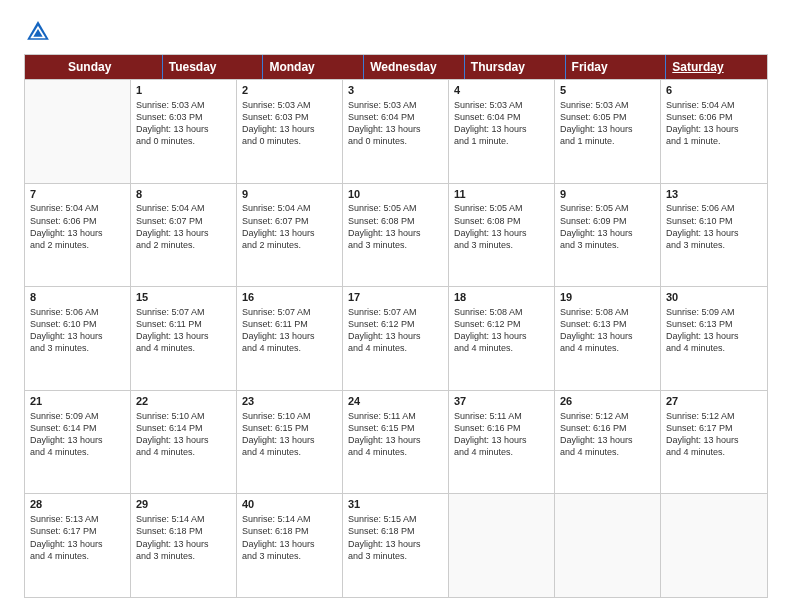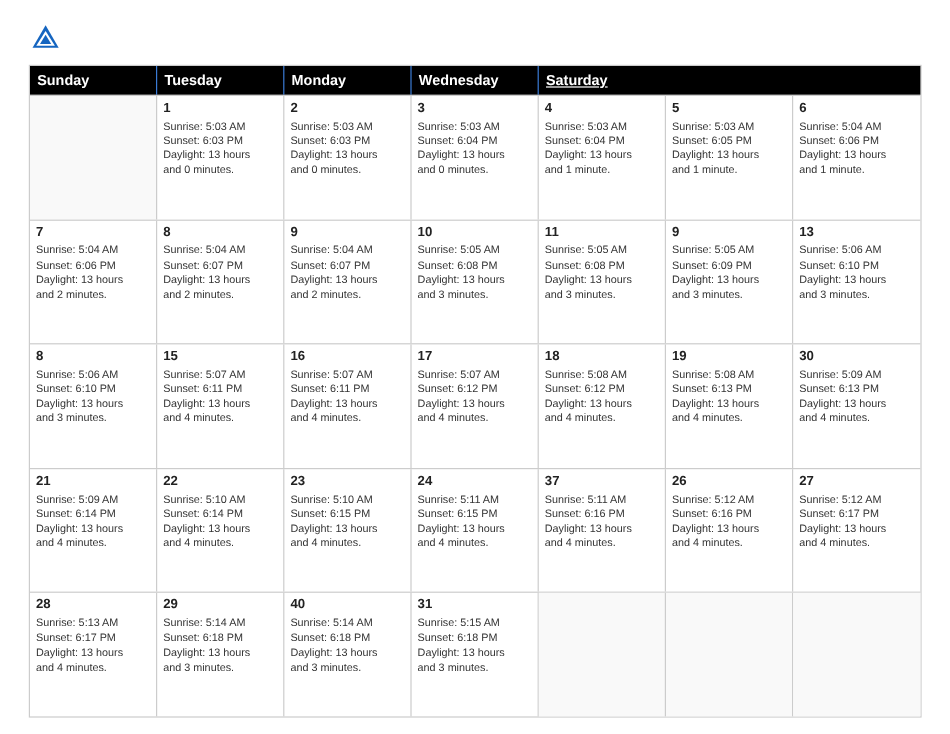--- a/index.html
+++ b/index.html
@@ -55,21 +55,22 @@
     }
     .calendar {
       flex: 1;
       display: flex;
       flex-direction: column;
       border: 1px solid #ccc;
     }
     .cal-header {
       display: grid;
       grid-template-columns: repeat(7, 1fr);
-      background: #000000;
+      background: #7f1d1d;
+      padding-left: 37px;
     }
     .cal-header-cell {
       color: #fff;
       font-size: 12px;
       font-weight: bold;
       padding: 5px 6px;
       text-align: left;
       border-right: 1px solid #3a7bd5;
     }
     .cal-header-cell:last-child { border-right: none; text-decoration: underline; }
@@ -130,20 +131,22 @@
       <div class="subtitle"></div>
     </div>
   </div>
 
   <div class="calendar">
     <div class="cal-header">
     <div class="cal-header-cell">Sunday</div>
         <div class="cal-header-cell">Tuesday</div>
         <div class="cal-header-cell">Monday</div>
         <div class="cal-header-cell">Wednesday</div>
+        <div class="cal-header-cell">Thursday</div>
+        <div class="cal-header-cell">Friday</div>
         <div class="cal-header-cell">Saturday</div>
       </div>
     <div class="cal-body">
     <div class="cal-row">
           <div class="cal-cell empty"></div>
           <div class="cal-cell">
             <span class="day-num">1</span>
             <span class="cell-line">Sunrise: 5:03 AM</span>
             <span class="cell-line">Sunset: 6:03 PM</span>
             <span class="cell-line">Daylight: 13 hours</span>

